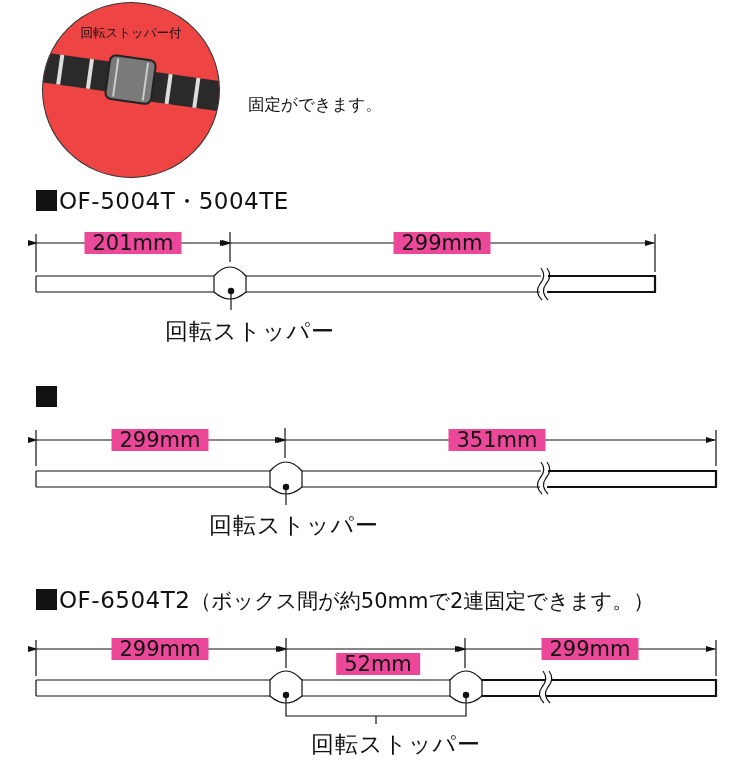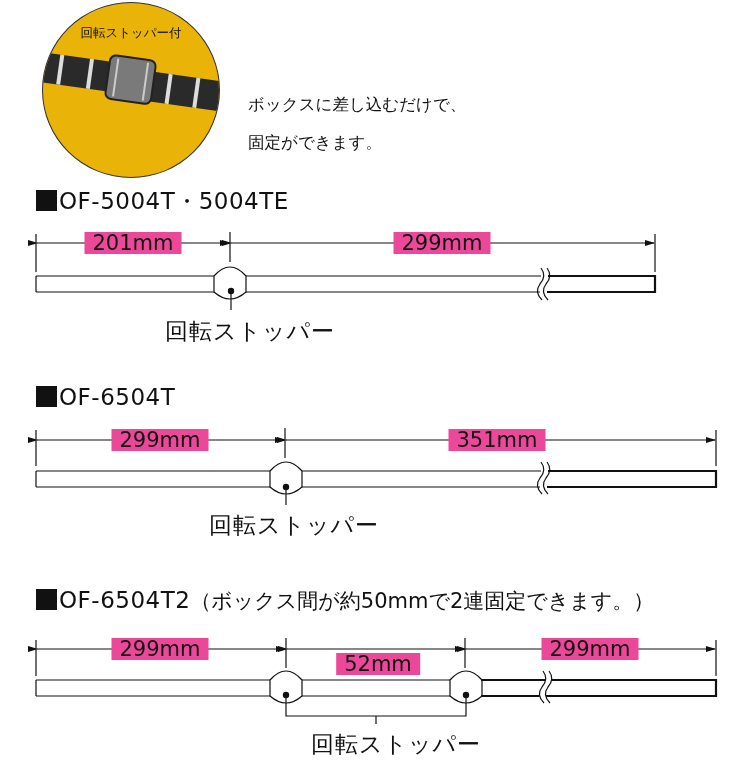--- a/index.html
+++ b/index.html
@@ -1,20 +1,20 @@
 <!DOCTYPE html>
 <html><head>
 <meta charset="utf-8">
 <style>
   html, body { margin: 0; padding: 0; background: #ffffff; }
   body { width: 750px; height: 768px; position: relative; overflow: hidden;
          font-family: "DejaVu Sans", "Liberation Sans", sans-serif; color: #111; }
   .abs { position: absolute; }
   .inset-circle { left: 42px; top: 2px; width: 178px; height: 176px; border: 1.2px solid #333;
-                  border-radius: 50%; box-sizing: border-box; background: #eab308; overflow: hidden; }
+                  border-radius: 50%; box-sizing: border-box; background: #ef4444; overflow: hidden; }
   .inset-label { position: absolute; left: 0; right: 0; top: 22px; text-align: center; font-size: 12.5px; }
   .note { left: 248px; top: 76px; font-size: 16.5px; line-height: 19px; white-space: pre-line; }
   .heading { font-size: 23px; line-height: 26px; white-space: nowrap; letter-spacing: 0.5px; }
   .heading .sq { display: inline-block; width: 21px; height: 21px; background: #111; vertical-align: -2px; margin-right: 2px; }
   .heading .sub { font-size: 21px; letter-spacing: 0; }
   .dim { font-size: 21px; background: #ec4899; padding: 0 8px; line-height: 22px; white-space: nowrap; transform: translateX(-50%); }
   .callout { font-size: 23px; white-space: nowrap; transform: translateX(-50%); letter-spacing: 1px; }
   svg { position: absolute; left: 0; top: 0; }
 </style>
 </head>
@@ -31,21 +31,20 @@
       <line x1="44" y1="62" x2="44" y2="92" stroke="#ddd" stroke-width="4"></line>
       <line x1="124" y1="66" x2="124" y2="96" stroke="#ddd" stroke-width="4"></line>
       <line x1="152" y1="66" x2="152" y2="96" stroke="#ddd" stroke-width="4"></line>
       <line x1="70" y1="58" x2="70" y2="96" stroke="#ccc" stroke-width="2"></line>
       <line x1="100" y1="58" x2="100" y2="96" stroke="#ccc" stroke-width="2"></line>
     </g>
   </svg>
 </div>
 
 <div class="abs note">
-  <div>ボックスに差し込むだけで、</div>
   <div>固定ができます。</div>
 </div>
 
 <svg width="750" height="768">
   <defs>
     <marker id="ar" markerWidth="10" markerHeight="8" refX="9" refY="4" orient="auto" markerUnits="userSpaceOnUse">
       <path d="M0,1 L10,4 L0,7 Z" fill="#111"></path>
     </marker>
   </defs>
   <g stroke="#111" fill="none" stroke-width="1.2">
@@ -107,21 +106,21 @@
 </svg>
 
 <div class="abs heading" style="left:36px; top:188px;">
   <span class="sq"></span><span>OF-5004T・5004TE</span>
 </div>
 <div class="abs dim" style="left:133px; top:232px;">201mm</div>
 <div class="abs dim" style="left:442px; top:232px;">299mm</div>
 <div class="abs callout" style="left:250px; top:316px;">回転ストッパー</div>
 
 <div class="abs heading" style="left:36px; top:384px;">
-  <span class="sq"></span><span>OF-6504T</span>
+  <span class="sq"></span>
 </div>
 <div class="abs dim" style="left:160px; top:429px;">299mm</div>
 <div class="abs dim" style="left:497px; top:429px;">351mm</div>
 <div class="abs callout" style="left:294px; top:510px;">回転ストッパー</div>
 
 <div class="abs heading" style="left:36px; top:587px;">
   <span class="sq"></span><span>OF-6504T2</span><span class="sub">（ボックス間が約50mmで2連固定できます。）</span>
 </div>
 <div class="abs dim" style="left:160px; top:638px;">299mm</div>
 <div class="abs dim" style="left:378px; top:638px;margin-top:15px;">52mm</div>

